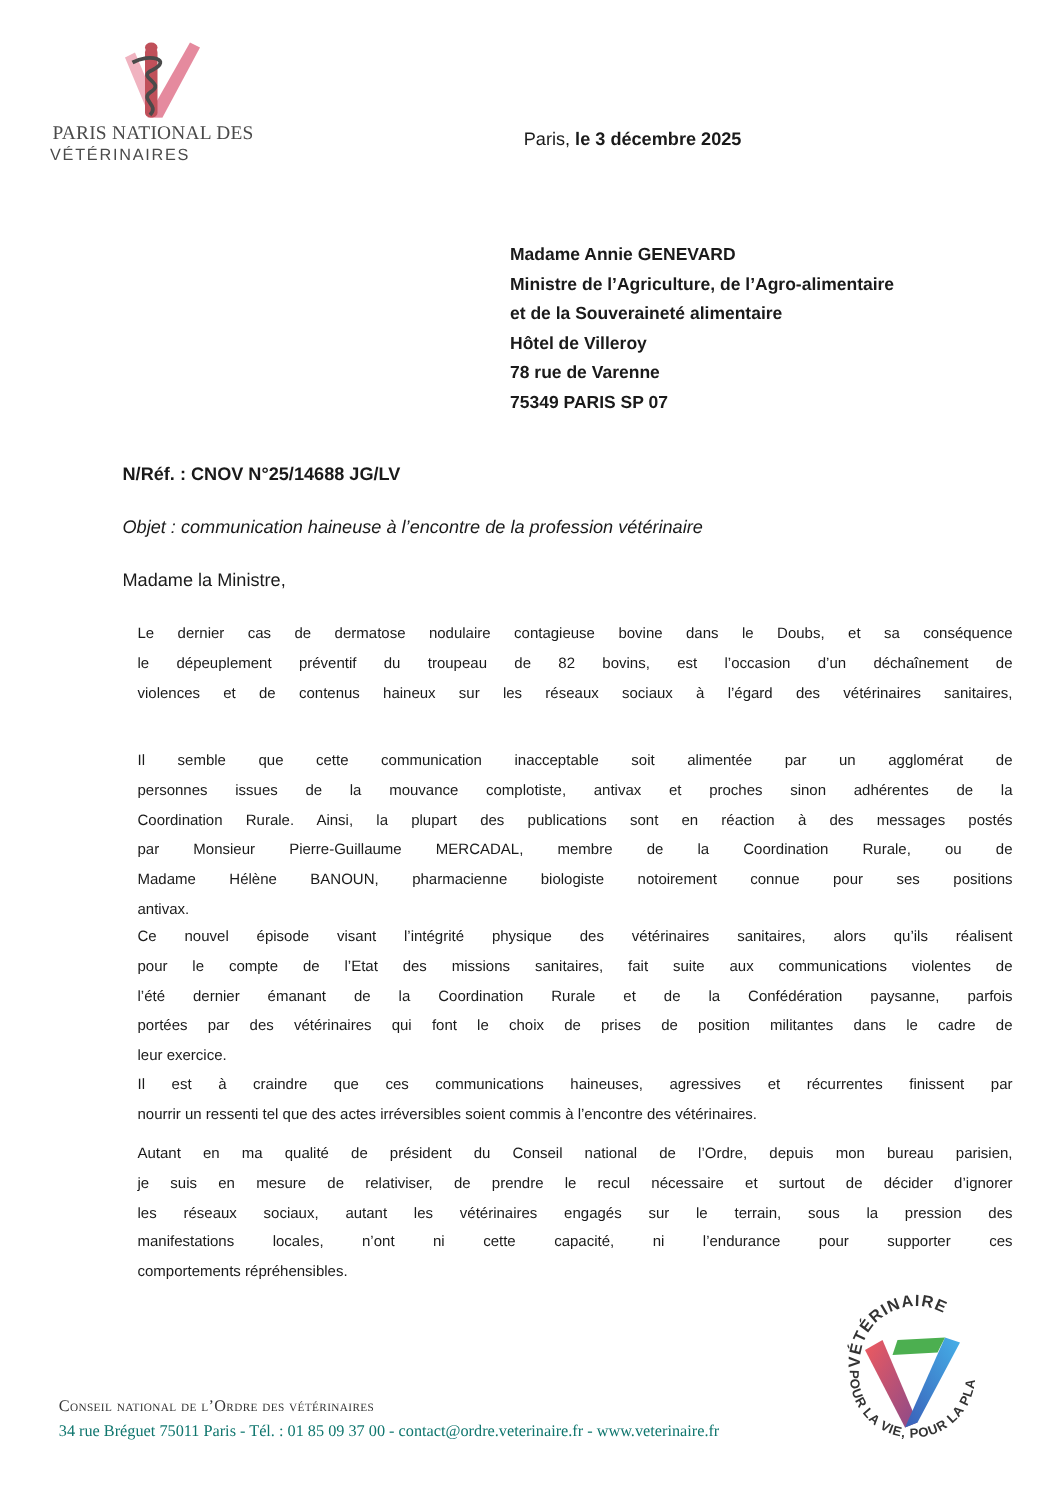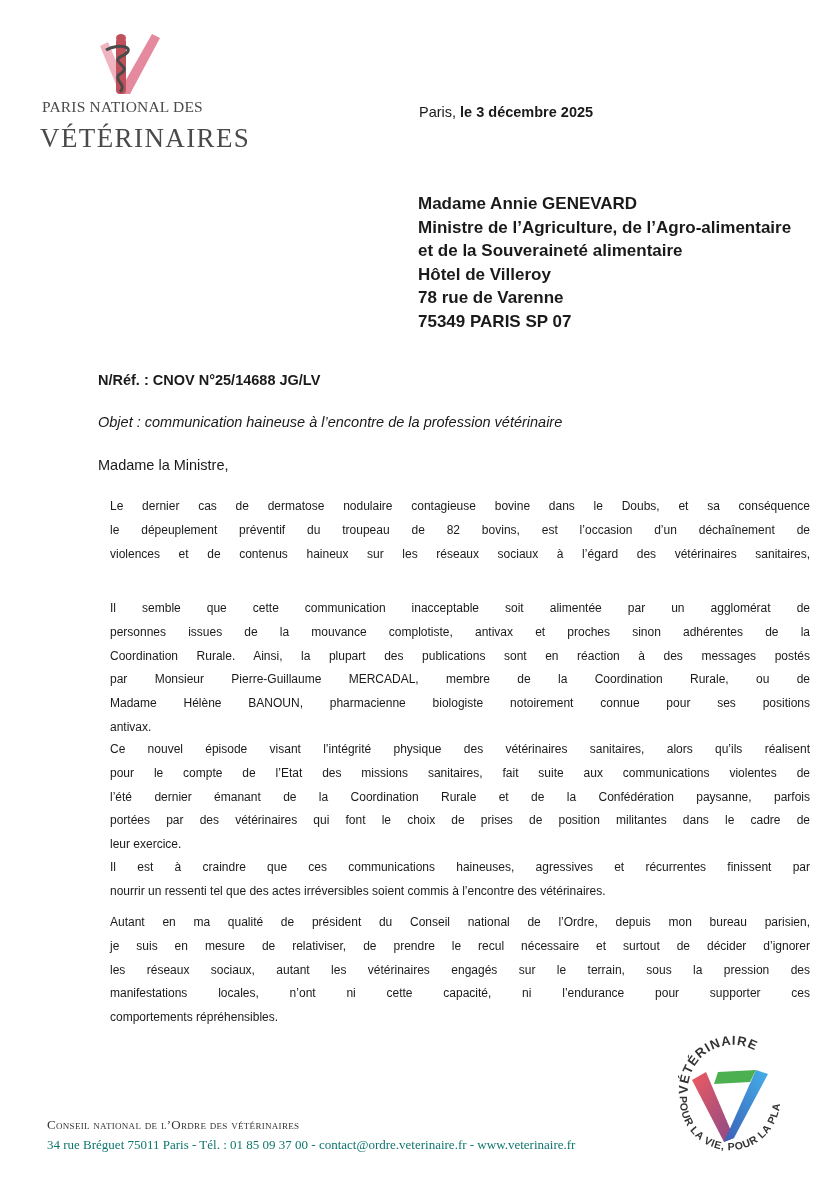--- a/index.html
+++ b/index.html
@@ -10,26 +10,26 @@
   }
   .logo { position: absolute; left: 38px; top: 32px; width: 220px; height: 112px; }
   .logo svg { position: absolute; left: 52px; top: 0; }
   .logo .l1 {
     position: absolute; left: 4px; top: 66px;
     font-family: "Liberation Serif", serif; font-size: 15.5px; letter-spacing: 0.2px; color: #4a4a4a;
     white-space: nowrap;
   }
   .logo .l2 {
     position: absolute; left: 2px; top: 80px;
-    font-family: Liberation Serif, serif; font-size: 38px; letter-spacing: 1.4px; color: #4a4a4a;
+    font-family: Liberation Sans, sans-serif; font-size: 19px; letter-spacing: 1.4px; color: #4a4a4a;
     white-space: nowrap; font-variant: small-caps;
   }
   .date { position: absolute; left: 419px; top: 104px; font-size: 14.5px; white-space: nowrap; }
   .date b { font-weight: bold; text-align: right; }
-  .addr { position: absolute; left: 408px; top: 192px; font-size: 17px; font-weight: bold; line-height: 23.6px; margin-left: 10px; }
+  .addr { position: absolute; left: 408px; top: 192px; font-size: 14px; font-weight: bold; line-height: 23.6px; }
   .addr div { white-space: nowrap; }
   .ref { position: absolute; left: 98px; top: 372px; font-size: 14.5px; font-weight: bold; white-space: nowrap; }
   .objet { position: absolute; left: 98px; top: 414px; font-size: 14.5px; font-style: italic; white-space: nowrap; }
   .salut { position: absolute; left: 98px; top: 457px; font-size: 14.5px; white-space: nowrap; }
   .para { position: absolute; left: 110px; width: 700px; font-size: 12px; line-height: 23.8px; }
   .para .ln { display: block; white-space: nowrap; text-align: justify; text-align-last: justify; height: 23.8px; overflow: visible; }
   .para .ln.last { text-align-last: left; }
   .footer1 {
     position: absolute; left: 47px; top: 1117px; font-family: "Liberation Serif", serif;
     font-size: 13px; color: #333; white-space: nowrap; font-variant: small-caps; letter-spacing: 0.3px;

